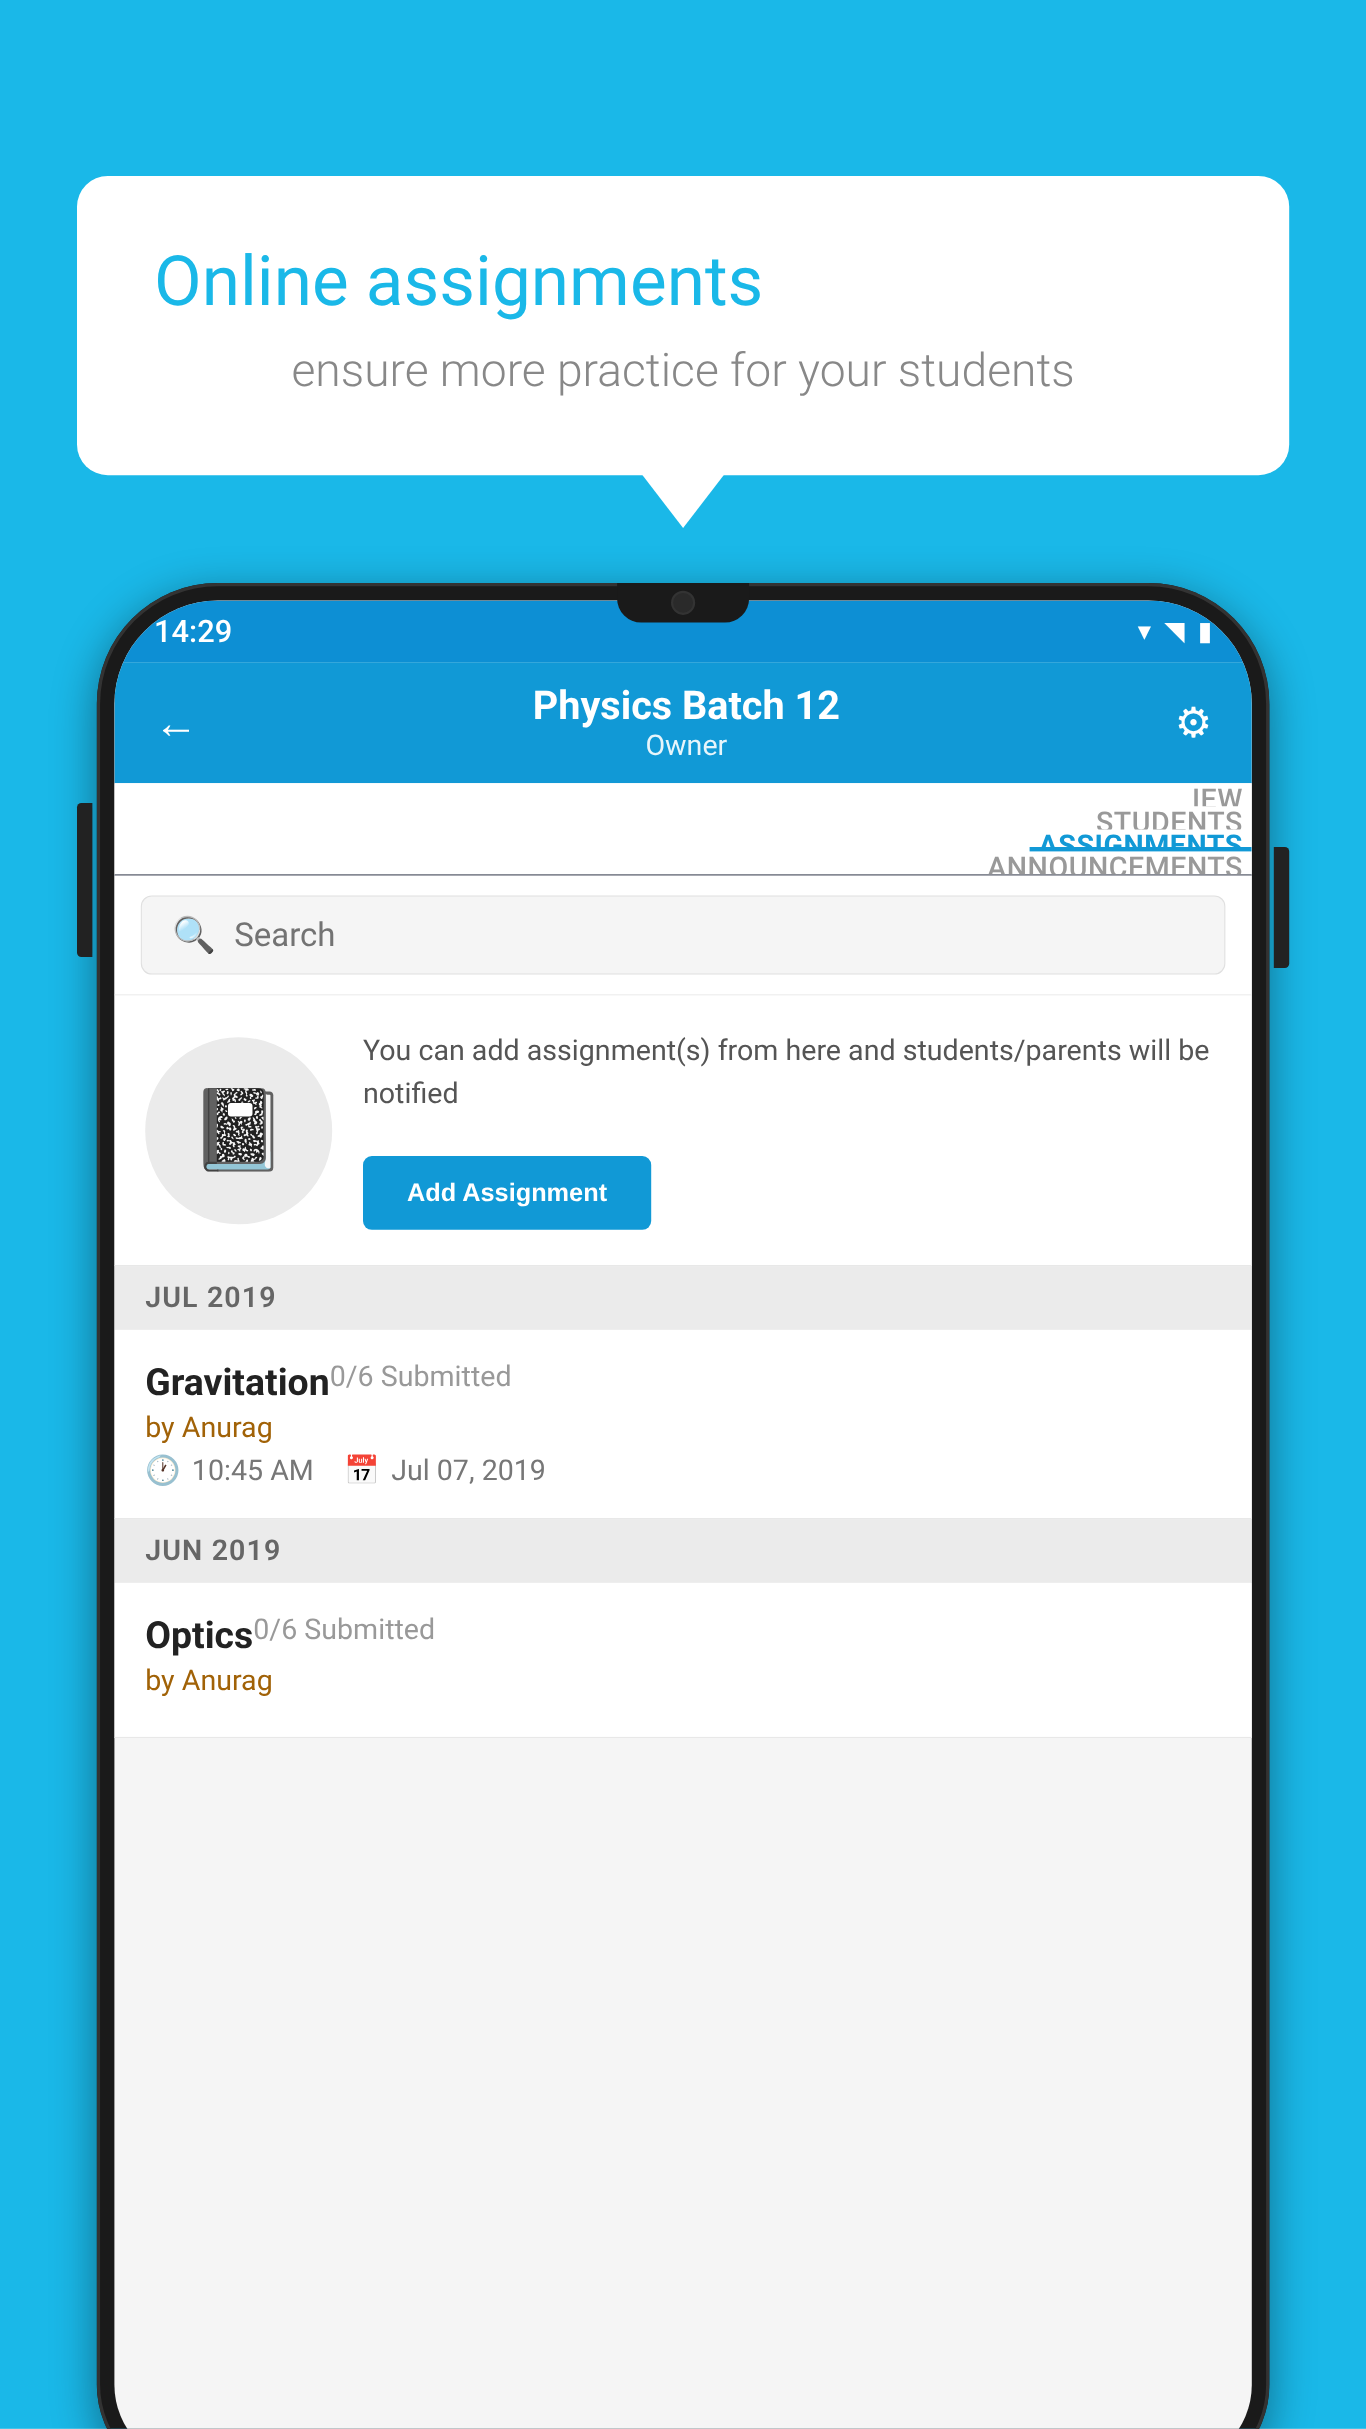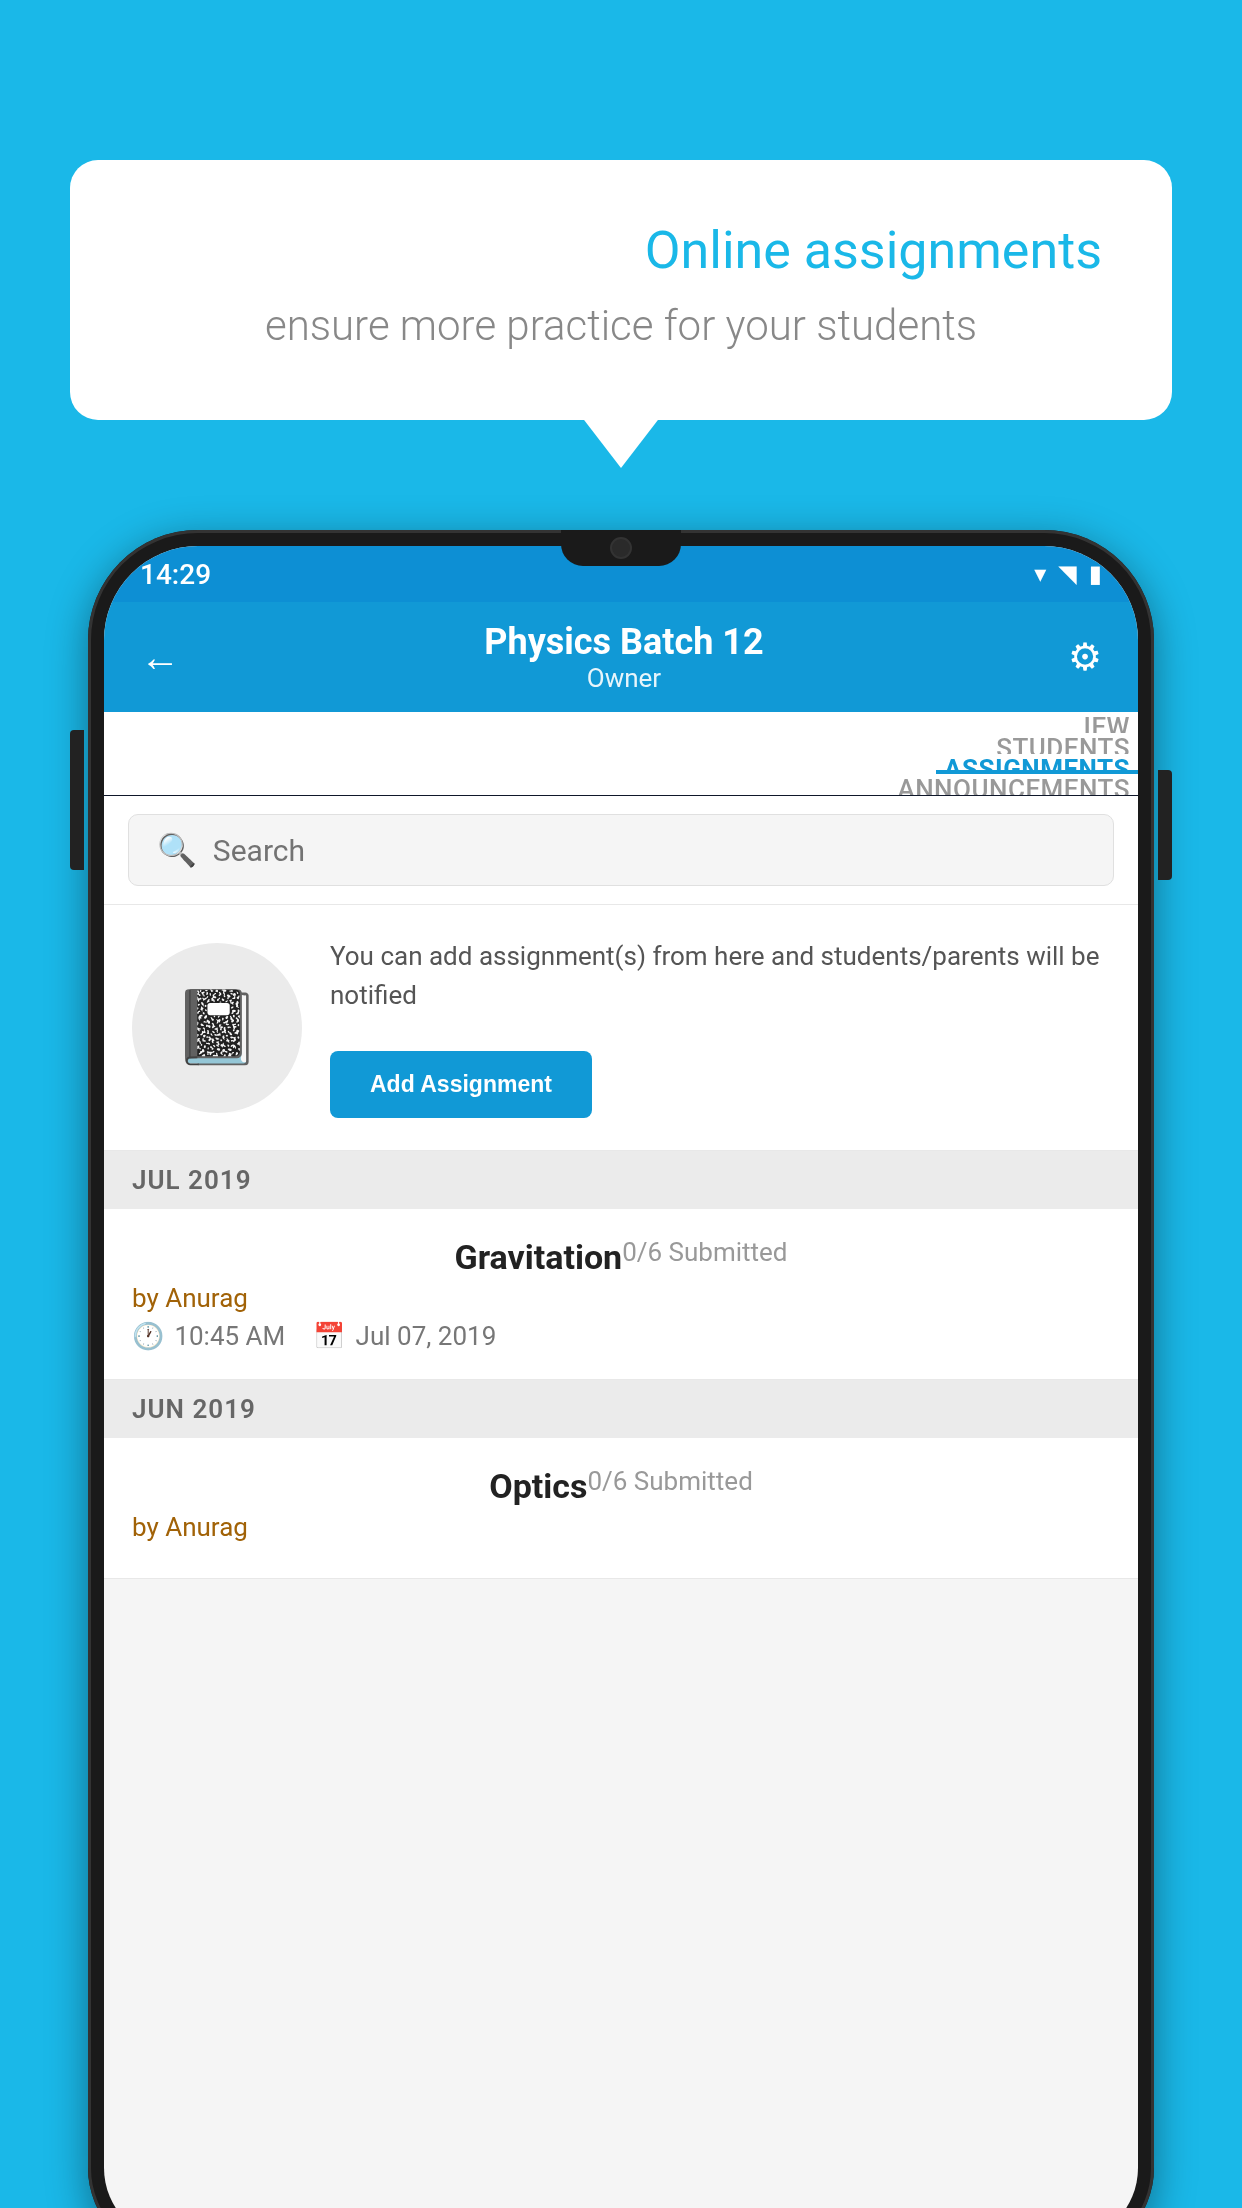--- a/index.html
+++ b/index.html
@@ -32,23 +32,23 @@
       left: 50%;
       transform: translateX(-50%);
       width: 0;
       height: 0;
       border-left: 40px solid transparent;
       border-right: 40px solid transparent;
       border-top: 52px solid white;
     }
     .speech-bubble-title {
       color: #1ab8e8;
-      font-size: 52px;
+      font-size: 63px;
       font-weight: 400;
-      text-align: right;
+      text-align: left;
       margin-bottom: 20px;
     }
     .speech-bubble-subtitle {
       color: #888;
       font-size: 42px;
       text-align: center;
       font-weight: 300;
     }
 
     
@@ -295,21 +295,21 @@
     }
 
     
     .assignment-item {
       background: white;
       padding: 28px 28px 28px;
       border-bottom: 1px solid #e8e8e8;
     }
     .assignment-row1 {
       display: flex;
-      justify-content: center;
+      justify-content: flex-start;
       align-items: flex-start;
       margin-bottom: 6px;
     }
     .assignment-name {
       color: #222;
       font-size: 34px;
       font-weight: 700;
     }
     .assignment-submitted {
       color: #999;

